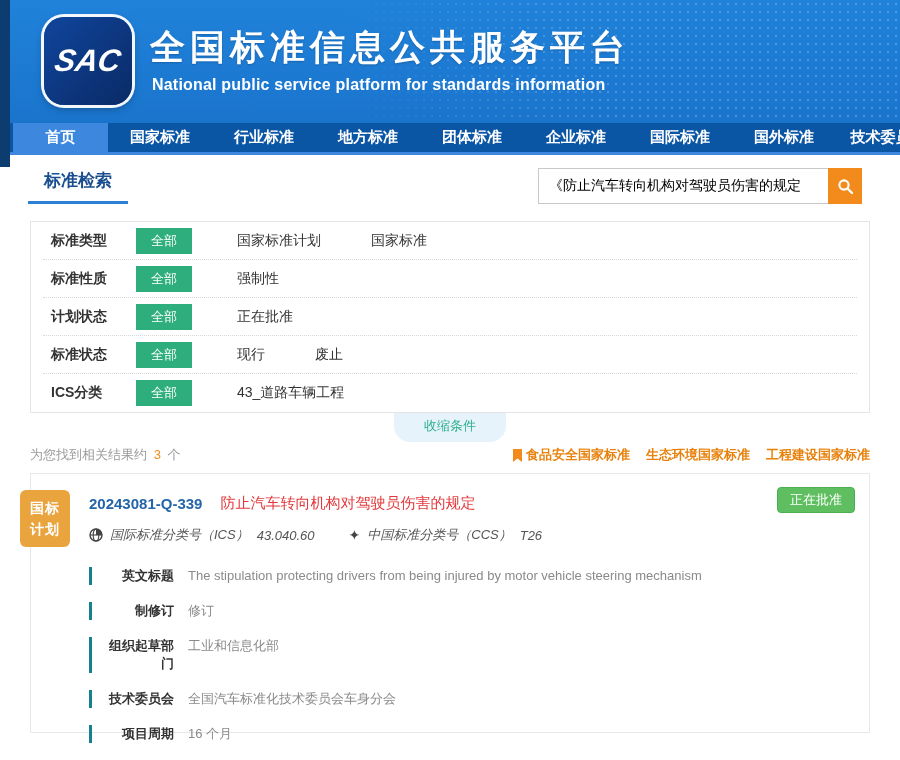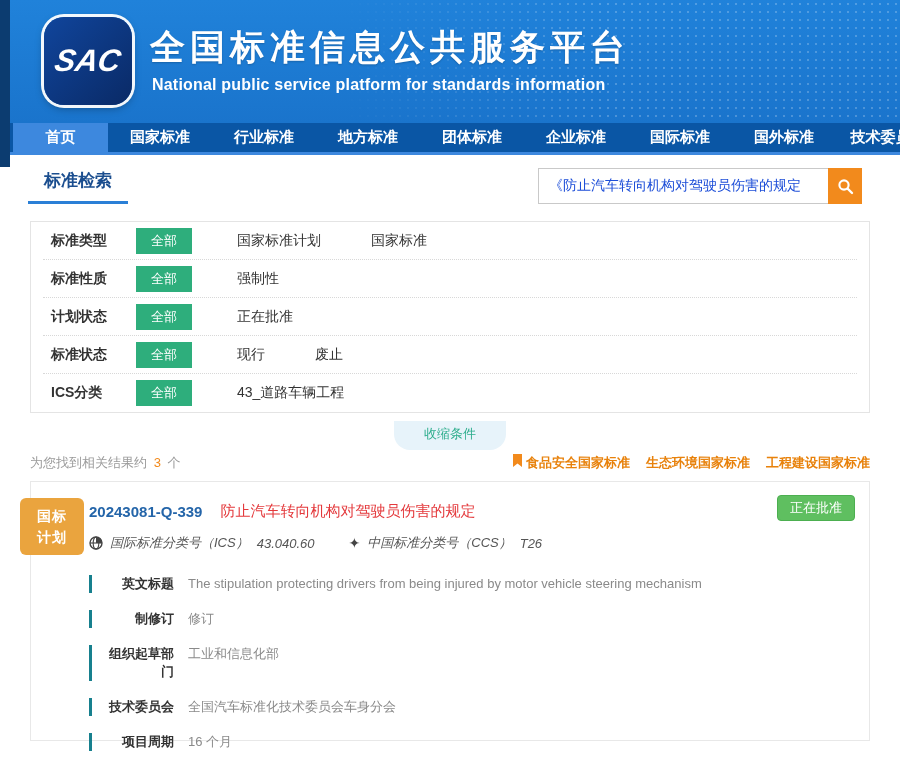--- a/index.html
+++ b/index.html
@@ -35,53 +35,53 @@
     color:#fff; font-size:15px; font-weight:bold; cursor:pointer; white-space:nowrap; }
   .nav-item.active { flex:0 0 95px; background:#3d88de; }
 
   
   .search-section { position:relative; height:58px; }
   .search-title { position:absolute; left:28px; top:14px; width:100px;
     text-align:center; font-size:17px; font-weight:bold; color:#1b4e8f;
     padding-bottom:9px; border-bottom:3px solid #2a7fd6; }
   .search-box { position:absolute; right:38px; top:13px; display:flex; }
   .search-input { width:290px; height:36px; border:1px solid #c9c9c9;
-    border-right:none; padding:0 10px; font-size:14px; color:#1d4ed8; outline:none;
+    border-right:none; padding:0 10px; font-size:14px; color:#000000; outline:none;
     font-family:inherit; }
   .search-btn { width:34px; height:36px; background:#f28a1c; border:none;
     display:flex; align-items:center; justify-content:center; cursor:pointer; }
 
   
-  .filter-panel { margin:8px 30px 8px; border:1px solid #e4e4e4; background:#fff; }
+  .filter-panel { margin:8px 30px 0; border:1px solid #e4e4e4; background:#fff; }
   .filter-row { display:flex; align-items:center; height:38px; margin:0 12px;
     padding-left:8px; border-bottom:1px dotted #d8d8d8; }
   .filter-row:last-child { border-bottom:none; }
   .filter-label { width:85px; font-size:14px; font-weight:bold; color:#333; }
   .all-btn { background:#2eae7c; color:#fff; font-size:13px; padding:4px 15px;
     border-radius:0; cursor:pointer; }
   .filter-options { display:flex; gap:50px; margin-left:45px; font-size:14px; color:#333; }
   .filter-option { cursor:pointer; }
 
   .collapse-tab { width:112px; margin:0 auto; background:#e7f3fa;
     border-radius:0 0 16px 16px; text-align:center; padding:4px 0 7px;
     color:#2fae8e; font-size:13px; cursor:pointer; }
 
   
   .results-bar { display:flex; justify-content:space-between; align-items:center;
     margin:4px 30px 0; }
   .results-summary { font-size:13px; color:#9a9a9a; }
   .results-count { color:#f28a1c; padding:0 3px; }
   .quick-links { display:flex; align-items:center; gap:16px; font-size:13px;
     color:#e8820c; font-weight:bold; }
-  .quick-link { cursor:pointer; display:flex; align-items:flex-start; gap:4px; }
+  .quick-link { cursor:pointer; display:flex; align-items:center; gap:4px; }
 
   
   .card { position:relative; margin:9px 30px 0; border:1px solid #e8e8e8;
     padding:20px 16px 20px 58px; height:260px; background:#fff; }
-  .badge { position:absolute; left:-11px; top:16px; width:64px; height:57px;
+  .badge { position:absolute; left:-11px; top:16px; width:50px; height:57px;
     background:#eaa43e; border-radius:6px; color:#fff; font-weight:bold;
     font-size:14px; text-align:center; padding-top:8px; line-height:21px;
     letter-spacing:1px; }
   .card-title-row { display:flex; align-items:center; }
   .card-code { font-size:15px; font-weight:bold; color:#2465a9; cursor:pointer; }
   .card-title { font-size:15px; color:#e4393c; margin-left:18px; cursor:pointer; }
   .status-btn { position:absolute; right:14px; top:13px; background:#5fbf60;
     border:1px solid #4caf50; color:#fff; font-size:13px; padding:3px 12px;
     border-radius:4px; cursor:pointer; }
   .class-row { margin-top:13px; display:flex; align-items:center; font-size:13px;

